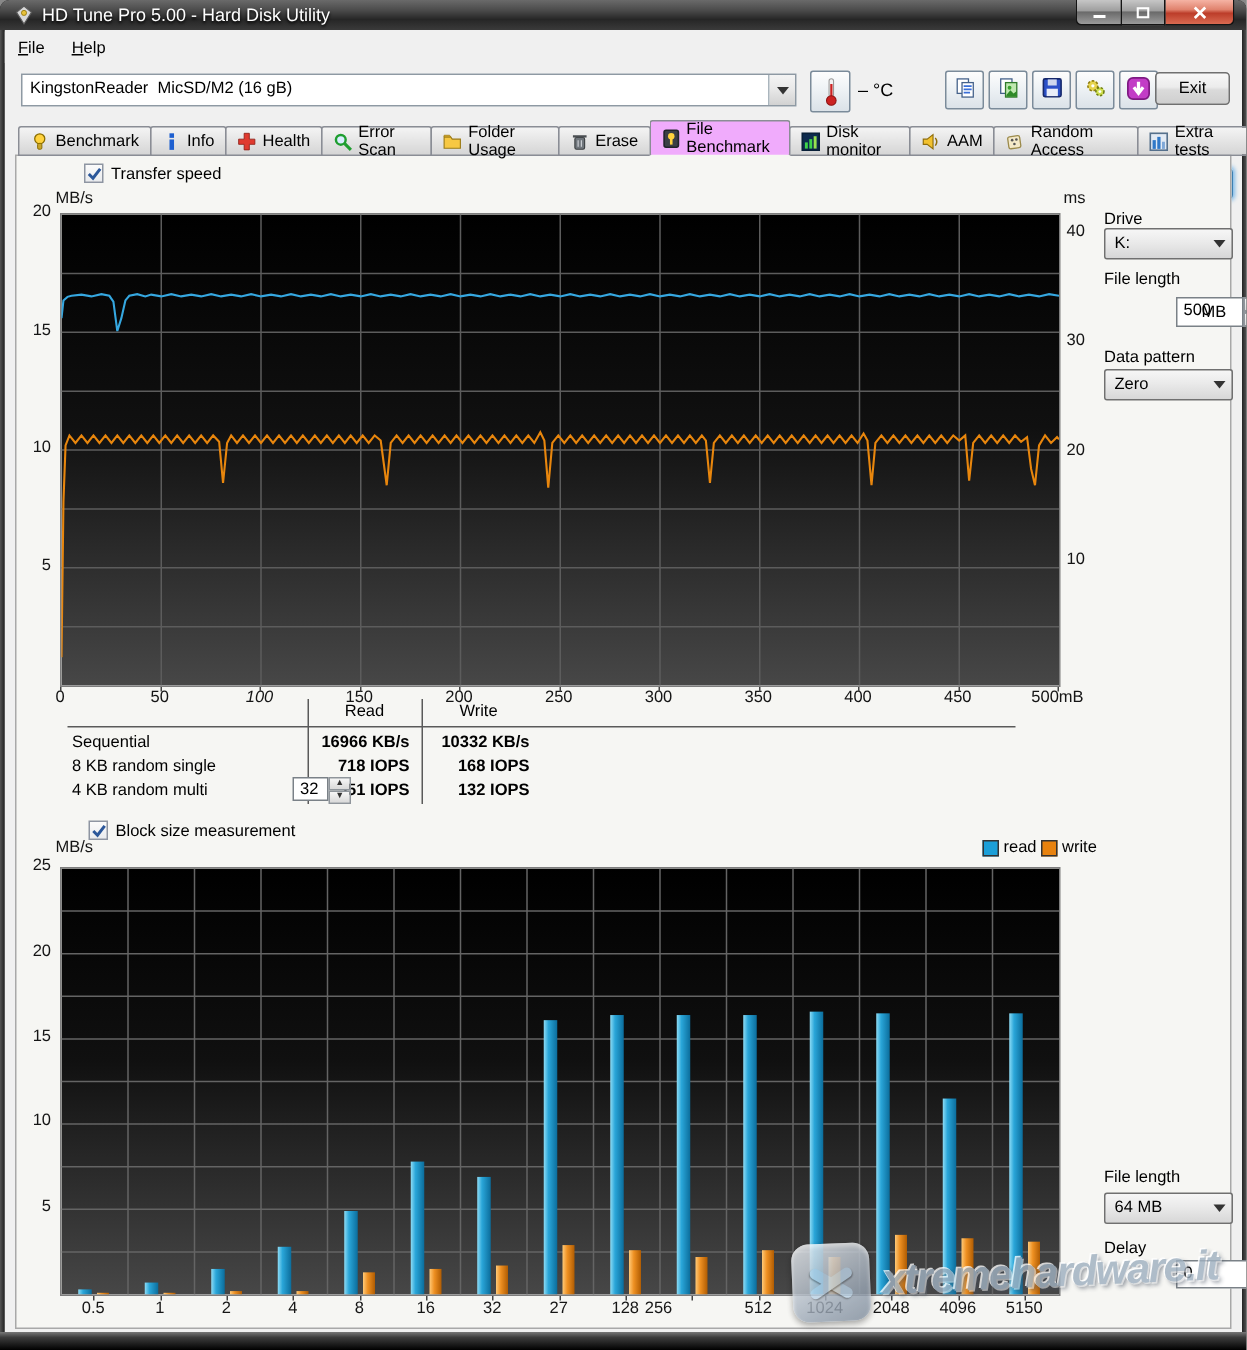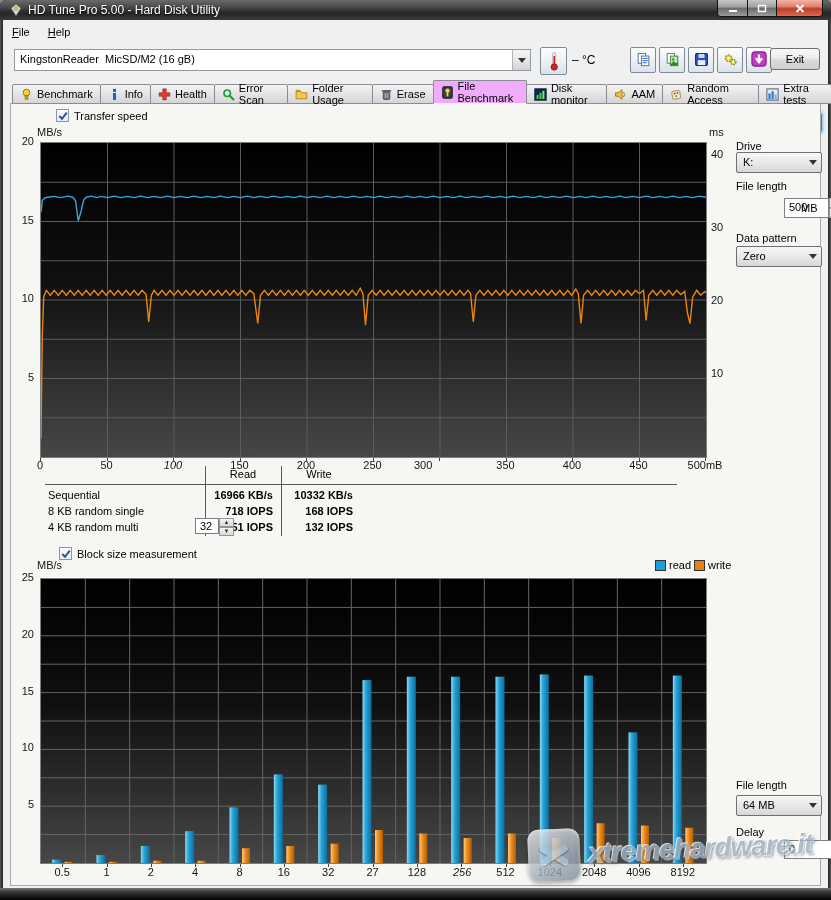--- a/index.html
+++ b/index.html
@@ -519,21 +519,21 @@
     <div class="axlbl " style="left: 81.5px; top: 459px; width: 50px; text-align: center;">50</div>
     <div class="tickmark" style="left: 106.5px; top: 458px;"></div>
     <div class="axlbl " style="left: 148px; top: 459px; width: 50px; text-align: center; font-style: italic;">100</div>
     <div class="tickmark" style="left: 173px; top: 458px;"></div>
     <div class="axlbl " style="left: 214.5px; top: 459px; width: 50px; text-align: center;">150</div>
     <div class="tickmark" style="left: 239.5px; top: 458px;"></div>
     <div class="axlbl " style="left: 281px; top: 459px; width: 50px; text-align: center;">200</div>
     <div class="tickmark" style="left: 306px; top: 458px;"></div>
     <div class="axlbl " style="left: 347.5px; top: 459px; width: 50px; text-align: center;">250</div>
     <div class="tickmark" style="left: 372.5px; top: 458px;"></div>
-    <div class="axlbl " style="left: 414px; top: 459px; width: 50px; text-align: left;">300</div>
+    <div class="axlbl " style="left: 414px; top: 459px; width: 50px; text-align: center;">300</div>
     <div class="tickmark" style="left: 439px; top: 458px;"></div>
     <div class="axlbl " style="left: 480.5px; top: 459px; width: 50px; text-align: center;">350</div>
     <div class="tickmark" style="left: 505.5px; top: 458px;"></div>
     <div class="axlbl " style="left: 547px; top: 459px; width: 50px; text-align: center;">400</div>
     <div class="tickmark" style="left: 572px; top: 458px;"></div>
     <div class="axlbl " style="left: 613.5px; top: 459px; width: 50px; text-align: center;">450</div>
     <div class="tickmark" style="left: 638.5px; top: 458px;"></div>
     <div class="axlbl " style="left: 680px; top: 459px; width: 50px; text-align: center;">500mB</div>
     <div class="tickmark" style="left: 705px; top: 458px;"></div>
     <div class="axlbl " style="left: 37.1667px; top: 866px; width: 50px; text-align: center;">0.5</div>
@@ -547,31 +547,31 @@
     <div class="axlbl " style="left: 214.5px; top: 866px; width: 50px; text-align: center;">8</div>
     <div class="tickmark" style="left: 239.5px; top: 864px;"></div>
     <div class="axlbl " style="left: 258.833px; top: 866px; width: 50px; text-align: center;">16</div>
     <div class="tickmark" style="left: 283.833px; top: 864px;"></div>
     <div class="axlbl " style="left: 303.167px; top: 866px; width: 50px; text-align: center;">32</div>
     <div class="tickmark" style="left: 328.167px; top: 864px;"></div>
     <div class="axlbl " style="left: 347.5px; top: 866px; width: 50px; text-align: center;">27</div>
     <div class="tickmark" style="left: 372.5px; top: 864px;"></div>
     <div class="axlbl " style="left: 391.833px; top: 866px; width: 50px; text-align: center;">128</div>
     <div class="tickmark" style="left: 416.833px; top: 864px;"></div>
-    <div class="axlbl " style="left: 453px; top: 866px; width: 50px; text-align: left; font-style: italic;">256</div>
+    <div class="axlbl " style="left: 414px; top: 866px; width: 50px; text-align: center;">256</div>
     <div class="tickmark" style="left: 461.167px; top: 864px;"></div>
     <div class="axlbl " style="left: 480.5px; top: 866px; width: 50px; text-align: center;">512</div>
     <div class="tickmark" style="left: 505.5px; top: 864px;"></div>
     <div class="axlbl " style="left: 524.833px; top: 866px; width: 50px; text-align: center;">1024</div>
     <div class="tickmark" style="left: 549.833px; top: 864px;"></div>
     <div class="axlbl " style="left: 569.167px; top: 866px; width: 50px; text-align: center;">2048</div>
     <div class="tickmark" style="left: 594.167px; top: 864px;"></div>
     <div class="axlbl " style="left: 613.5px; top: 866px; width: 50px; text-align: center;">4096</div>
     <div class="tickmark" style="left: 638.5px; top: 864px;"></div>
-    <div class="axlbl " style="left: 657.833px; top: 866px; width: 50px; text-align: center;">8192</div>
+    <div class="axlbl " style="left: 657.833px; top: 866px; width: 50px; text-align: center;">5150</div>
     <div class="tickmark" style="left: 682.833px; top: 864px;"></div>
     <div class="axlbl " style="left: 37px; top: 559px;">MB/s</div>
     <div class="axlbl ylbl" style="left: 8px; top: 571px;">25</div>
     <div class="axlbl ylbl" style="left: 8px; top: 627.8px;">20</div>
     <div class="axlbl ylbl" style="left: 8px; top: 684.6px;">15</div>
     <div class="axlbl ylbl" style="left: 8px; top: 741.4px;">10</div>
     <div class="axlbl ylbl" style="left: 8px; top: 798.2px;">5</div>
   </div>
 
 </body></html>

